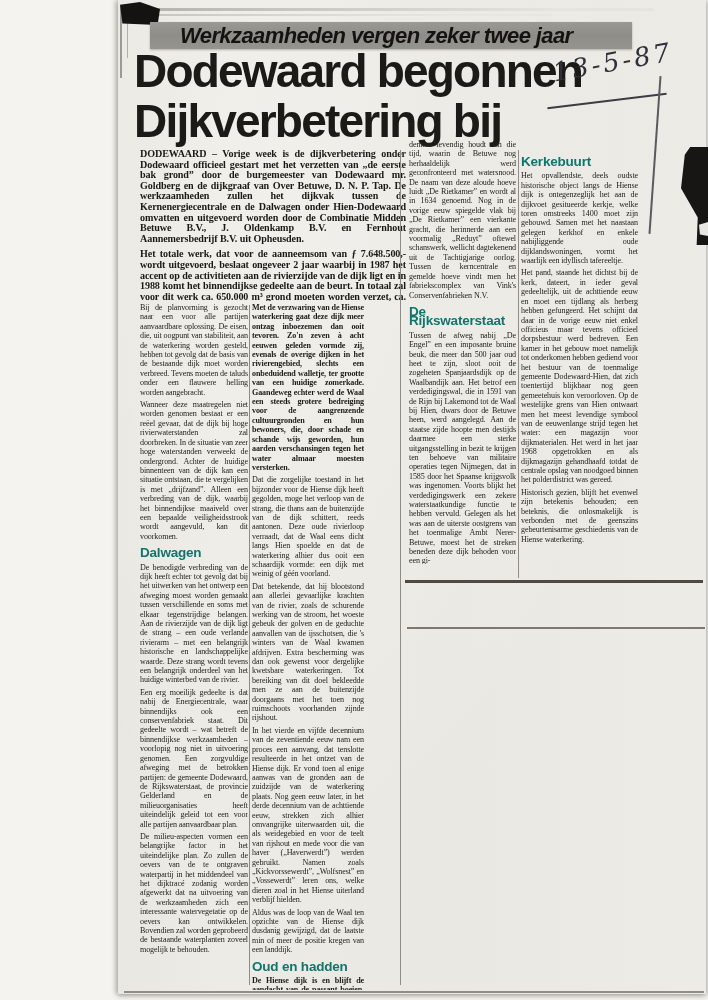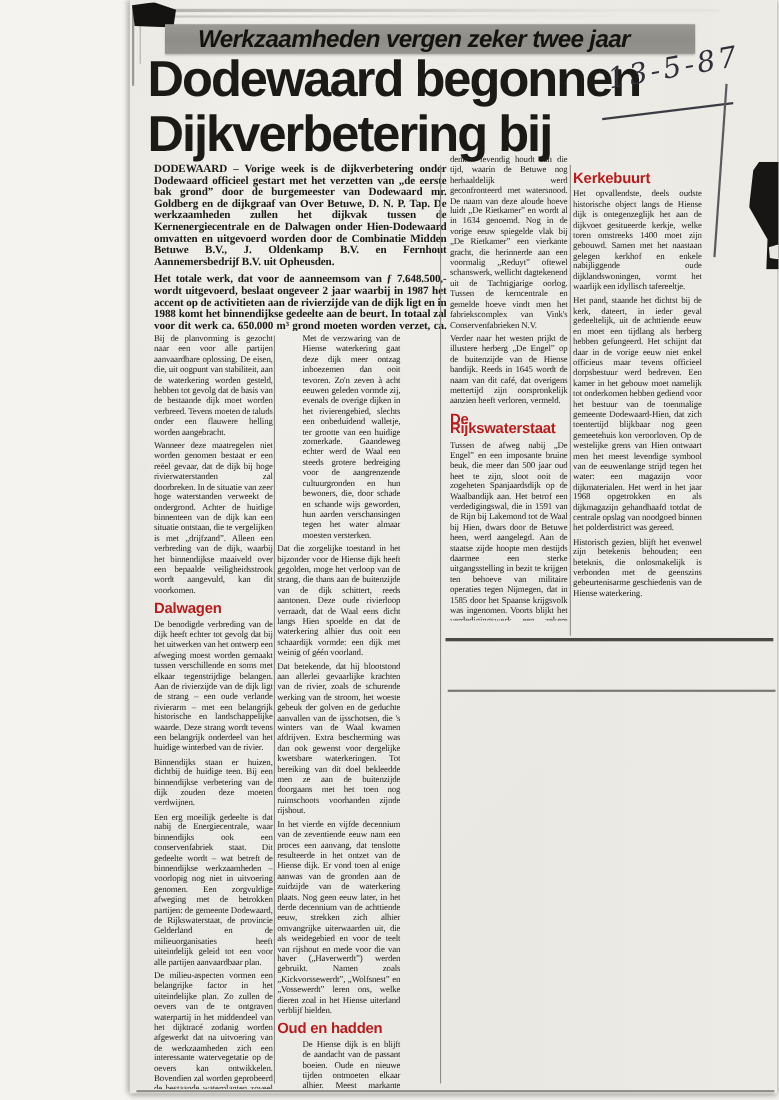--- a/index.html
+++ b/index.html
@@ -57,24 +57,24 @@
     text-align:justify;color:#1b1a15;letter-spacing:-0.1px;
   }
   .lead p{margin:0;}
   .lead p + p{margin-top:5px;}
   .col{
     position:absolute;overflow:hidden;
     font-size:8.1px;line-height:9.4px;letter-spacing:-0.12px;
     text-align:justify;color:#25241f;
   }
   .col p{margin:0 0 3px 0;}
-  .col p.bold{font-weight:normal;color:#1c1b16;margin-left:23px;}
+  .col p.bold{font-weight:bold;color:#1c1b16;}
   .colhead{
     font-family:"Liberation Sans", sans-serif;
-    font-size:13.5px;font-weight:bold;color:#b91c1c;
+    font-size:13.5px;font-weight:bold;color:#0f766e;
     margin:7px 0 5px 0;letter-spacing:-0.2px;
   }
   #col1{left:140px;top:303px;width:108px;height:687px;}
   #col2{left:252px;top:303px;width:112px;height:687px;}
   #col3{left:409px;top:140px;width:107px;height:424px;}
   #col4{left:521px;top:150px;width:117px;height:422px;}
   .vrule{position:absolute;width:1px;background:#8e8c84;}
   #vrule-1{left:249px;top:305px;height:680px;}
   #vrule-2{left:400px;top:150px;height:835px;}
   #vrule-3{left:518px;top:150px;height:428px;}
@@ -131,39 +131,38 @@
   <div class="lead">
     <p>DODEWAARD – Vorige week is de dijkverbetering onder Dodewaard officieel gestart met het verzetten van „de eerste bak grond” door de burgemeester van Dodewaard mr. Goldberg en de dijkgraaf van Over Betuwe, D. N. P. Tap. De werkzaamheden zullen het dijkvak tussen de Kernenergiecentrale en de Dalwagen onder Hien-Dodewaard omvatten en uitgevoerd worden door de Combinatie Midden Betuwe B.V., J. Oldenkamp B.V. en Fernhout Aannemersbedrijf B.V. uit Opheusden.</p>
     <p>Het totale werk, dat voor de aanneemsom van ƒ 7.648.500,- wordt uitgevoerd, beslaat ongeveer 2 jaar waarbij in 1987 het accent op de activitieten aan de rivierzijde van de dijk ligt en in 1988 komt het binnendijkse gedeelte aan de beurt. In totaal zal voor dit werk ca. 650.000 m³ grond moeten worden verzet, ca. 35.000 m² taludbekledingen, ca. 5000 ton grindasfaltbeton en ca. 18.000 m² afrastingen benodigd zijn.</p>
   </div>
 
   <div class="col" id="col1">
     <p>Bij de planvorming is gezocht naar een voor alle partijen aanvaardbare oplossing. De eisen, die, uit oogpunt van stabiliteit, aan de waterkering worden gesteld, hebben tot gevolg dat de basis van de bestaande dijk moet worden verbreed. Tevens moeten de taluds onder een flauwere helling worden aangebracht.</p>
     <p>Wanneer deze maatregelen niet worden genomen bestaat er een reëel gevaar, dat de dijk bij hoge rivierwaterstanden zal doorbreken. In de situatie van zeer hoge waterstanden verweekt de ondergrond. Achter de huidige binnenteen van de dijk kan een situatie ontstaan, die te vergelijken is met „drijfzand”. Alleen een verbreding van de dijk, waarbij het binnendijkse maaiveld over een bepaalde veiligheidsstrook wordt aangevuld, kan dit voorkomen.</p>
     <h3 class="colhead">Dalwagen</h3>
     <p>De benodigde verbreding van de dijk heeft echter tot gevolg dat bij het uitwerken van het ontwerp een afweging moest worden gemaakt tussen verschillende en soms met elkaar tegenstrijdige belangen. Aan de rivierzijde van de dijk ligt de strang – een oude verlande rivierarm – met een belangrijk historische en landschappelijke waarde. Deze strang wordt tevens een belangrijk onderdeel van het huidige winterbed van de rivier.</p>
-    <p>Binnendijks staan er huizen, dichtbij de huidige teen. Bij een binnendijkse verbetering van de dijk zouden deze moeten verdwijnen.</p>
     <p>Een erg moeilijk gedeelte is dat nabij de Energiecentrale, waar binnendijks ook een conservenfabriek staat. Dit gedeelte wordt – wat betreft de binnendijkse werkzaamheden – voorlopig nog niet in uitvoering genomen. Een zorgvuldige afweging met de betrokken partijen: de gemeente Dodewaard, de Rijkswaterstaat, de provincie Gelderland en de milieuorganisaties heeft uiteindelijk geleid tot een voor alle partijen aanvaardbaar plan.</p>
     <p>De milieu-aspecten vormen een belangrijke factor in het uiteindelijke plan. Zo zullen de oevers van de te ontgraven waterpartij in het middendeel van het dijktracé zodanig worden afgewerkt dat na uitvoering van de werkzaamheden zich een interessante watervegetatie op de oevers kan ontwikkelen. Bovendien zal worden geprobeerd de bestaande waterplanten zoveel mogelijk te behouden.</p>
 
   </div>
 
   <div class="col" id="col2">
     <p class="bold">Met de verzwaring van de Hiense waterkering gaat deze dijk meer ontzag inboezemen dan ooit tevoren. Zo'n zeven à acht eeuwen geleden vormde zij, evenals de overige dijken in het rivierengebied, slechts een onbeduidend walletje, ter grootte van een huidige zomerkade. Gaandeweg echter werd de Waal een steeds grotere bedreiging voor de aangrenzende cultuurgronden en hun bewoners, die, door schade en schande wijs geworden, hun aarden verschansingen tegen het water almaar moesten versterken.</p>
     <p>Dat die zorgelijke toestand in het bijzonder voor de Hiense dijk heeft gegolden, moge het verloop van de strang, die thans aan de buitenzijde van de dijk schittert, reeds aantonen. Deze oude rivierloop verraadt, dat de Waal eens dicht langs Hien spoelde en dat de waterkering alhier dus ooit een schaardijk vormde: een dijk met weinig of géén voorland.</p>
     <p>Dat betekende, dat hij blootstond aan allerlei gevaarlijke krachten van de rivier, zoals de schurende werking van de stroom, het woeste gebeuk der golven en de geduchte aanvallen van de ijsschotsen, die 's winters van de Waal kwamen afdrijven. Extra bescherming was dan ook gewenst voor dergelijke kwetsbare waterkeringen. Tot bereiking van dit doel bekleedde men ze aan de buitenzijde doorgaans met het toen nog ruimschoots voorhanden zijnde rijshout.</p>
     <p>In het vierde en vijfde decennium van de zeventiende eeuw nam een proces een aanvang, dat tenslotte resulteerde in het ontzet van de Hiense dijk. Er vond toen al enige aanwas van de gronden aan de zuidzijde van de waterkering plaats. Nog geen eeuw later, in het derde decennium van de achttiende eeuw, strekken zich alhier omvangrijke uiterwaarden uit, die als weidegebied en voor de teelt van rijshout en mede voor die van haver („Haverwerdt”) werden gebruikt. Namen zoals „Kickvorssewerdt”, „Wolfsnest” en „Vossewerdt” leren ons, welke dieren zoal in het Hiense uiterland verblijf hielden.</p>
+    <p>Aldus was de loop van de Waal ten opzichte van de Hiense dijk dusdanig gewijzigd, dat de laatste min of meer de positie kregen van een landdijk.</p>
     <h3 class="colhead">Oud en hadden</h3>
     <p class="bold">De Hiense dijk is en blijft de aandacht van de passant boeien. Oude en nieuwe tijden ontmoeten elkaar alhier. Meest markante vertegenwoordiger van de recente tijden is wel de ten zuiden van de dijk gelegen kerncentrale, een knap staaltje van moderne, doch omstreden technologie.</p>
 
   </div>
 
   <div class="col" id="col3">
     <p>denken levendig houdt aan die tijd, waarin de Betuwe nog herhaaldelijk werd geconfronteerd met watersnood. De naam van deze aloude hoeve luidt „De Rietkamer” en wordt al in 1634 genoemd. Nog in de vorige eeuw spiegelde vlak bij „De Rietkamer” een vierkante gracht, die herinnerde aan een voormalig „Reduyt” oftewel schanswerk, wellicht dagtekenend uit de Tachtigjarige oorlog. Tussen de kerncentrale en gemelde hoeve vindt men het fabriekscomplex van Vink's Conservenfabrieken N.V.</p>
-    <p>Verder naar het westen prijkt de illustere herberg „De Engel” op de buitenzijde van de Hiense bandijk. Reeds in 1645 wordt de naam van dit café, dat overigens mettertijd zijn oorspronkelijk aanzien heeft verloren, vermeld.</p>
     <h3 class="colhead">De Rijkswaterstaat</h3>
     <p>Tussen de afweg nabij „De Engel” en een imposante bruine beuk, die meer dan 500 jaar oud heet te zijn, sloot ooit de zogeheten Spanjaardsdijk op de Waalbandijk aan. Het betrof een verdedigingswal, die in 1591 van de Rijn bij Lakemond tot de Waal bij Hien, dwars door de Betuwe heen, werd aangelegd. Aan de staatse zijde hoopte men destijds daarmee een sterke uitgangsstelling in bezit te krijgen ten behoeve van militaire operaties tegen Nijmegen, dat in 1585 door het Spaanse krijgsvolk was ingenomen. Voorts blijkt het verdedigingswerk een zekere waterstaatkundige functie te hebben vervuld. Gelegen als het was aan de uiterste oostgrens van het toenmalige Ambt Nerer-Betuwe, moest het de streken beneden deze dijk behoden voor een gi-</p>
   </div>
 
   <div class="col" id="col4">
     <h3 class="colhead">Kerkebuurt</h3>
     <p>Het opvallendste, deels oudste historische object langs de Hiense dijk is ontegenzeglijk het aan de dijkvoet gesitueerde kerkje, welke toren omstreeks 1400 moet zijn gebouwd. Samen met het naastaan gelegen kerkhof en enkele nabijliggende oude dijklandswoningen, vormt het waarlijk een idyllisch tafereeltje.</p>
     <p>Het pand, staande het dichtst bij de kerk, dateert, in ieder geval gedeeltelijk, uit de achttiende eeuw en moet een tijdlang als herberg hebben gefungeerd. Het schijnt dat daar in de vorige eeuw niet enkel officieus maar tevens officieel dorpsbestuur werd bedreven. Een kamer in het gebouw moet namelijk tot onderkomen hebben gediend voor het bestuur van de toenmalige gemeente Dodewaard-Hien, dat zich toentertijd blijkbaar nog geen gemeetehuis kon veroorloven. Op de westelijke grens van Hien ontwaart men het meest levendige symbool van de eeuwenlange strijd tegen het water: een magazijn voor dijkmaterialen. Het werd in het jaar 1968 opgetrokken en als dijkmagazijn gehandhaafd totdat de centrale opslag van noodgoed binnen het polderdistrict was gereed.</p>
     <p>Historisch gezien, blijft het evenwel zijn betekenis behouden; een beteknis, die onlosmakelijk is verbonden met de geenszins gebeurtenisarme geschiedenis van de Hiense waterkering.</p>
   </div>

